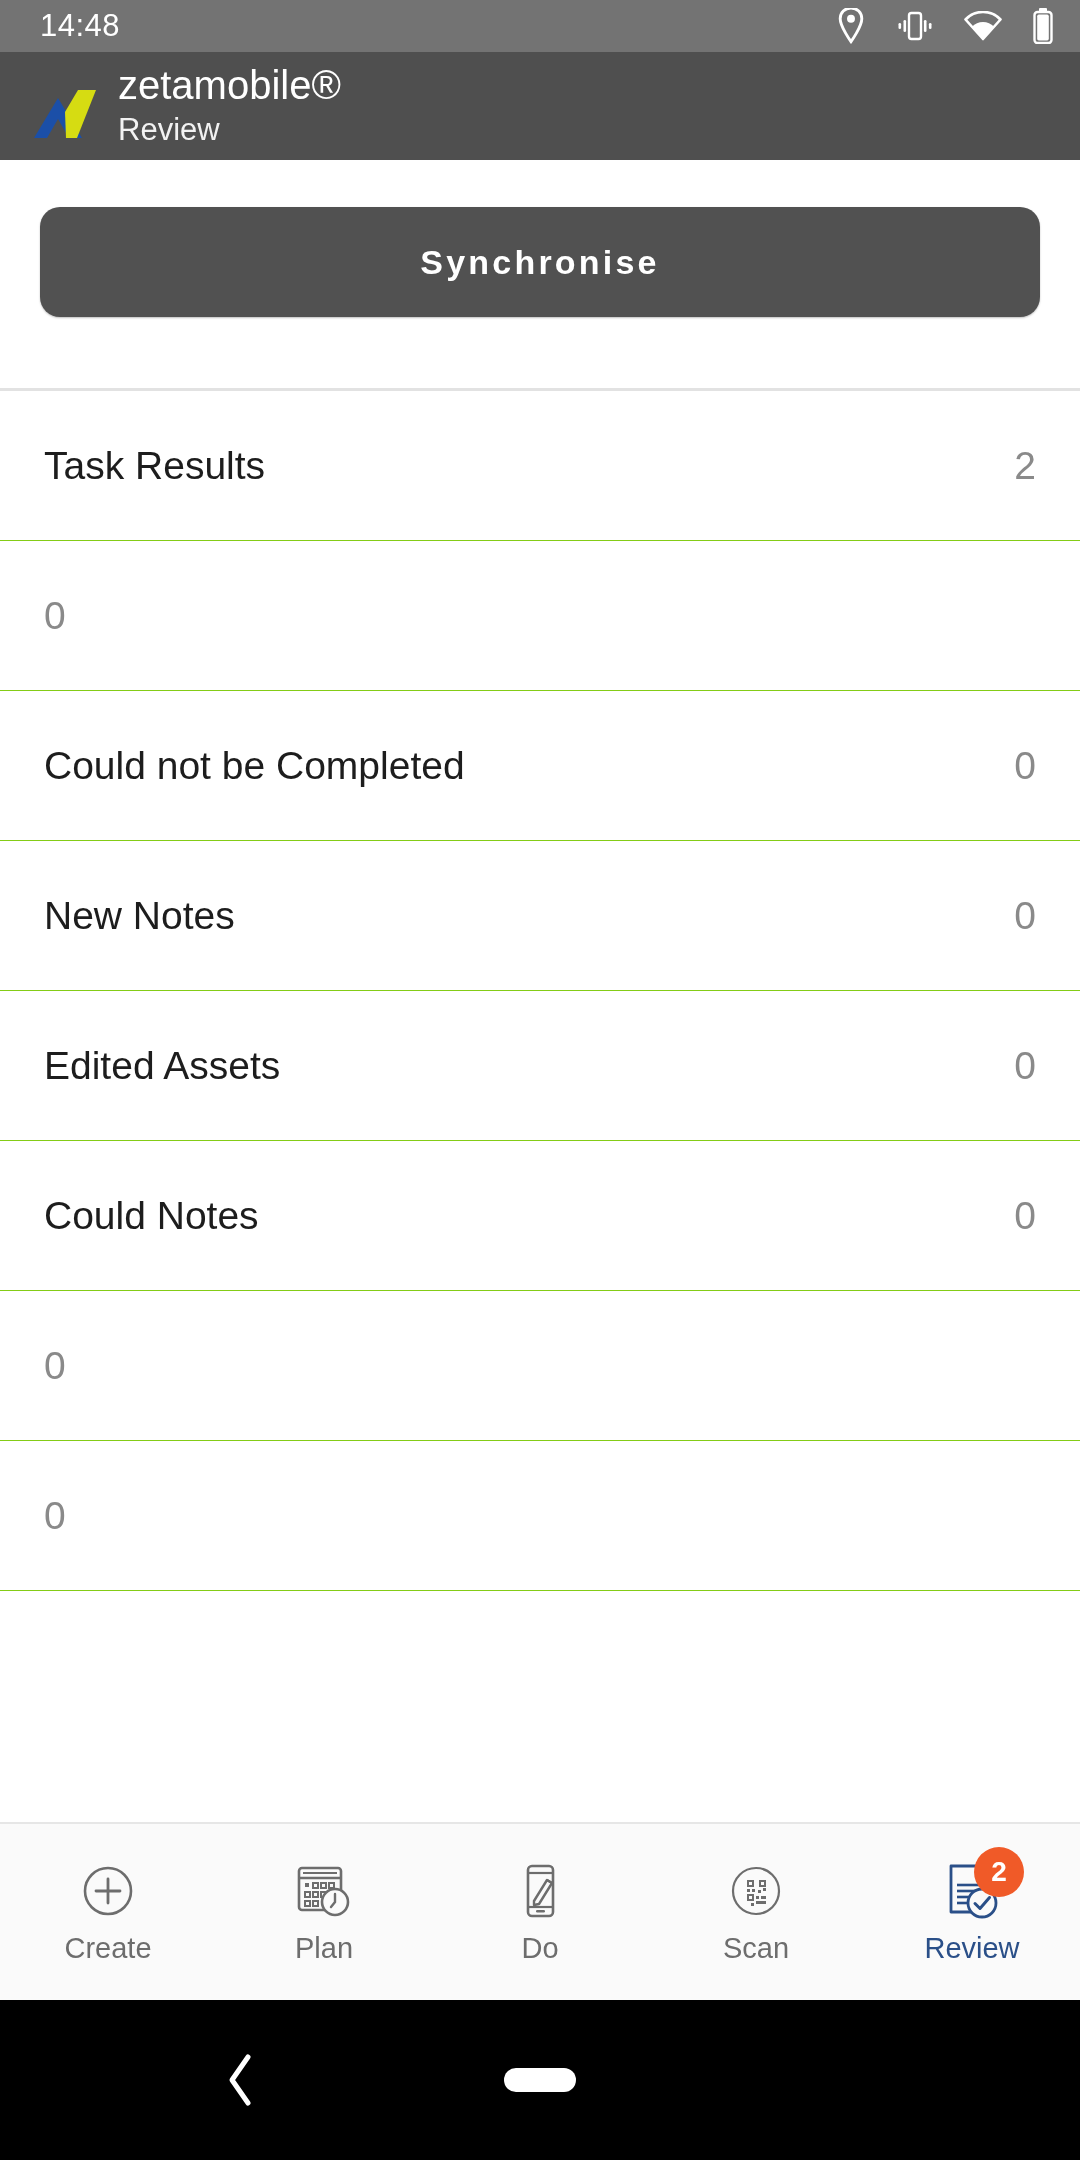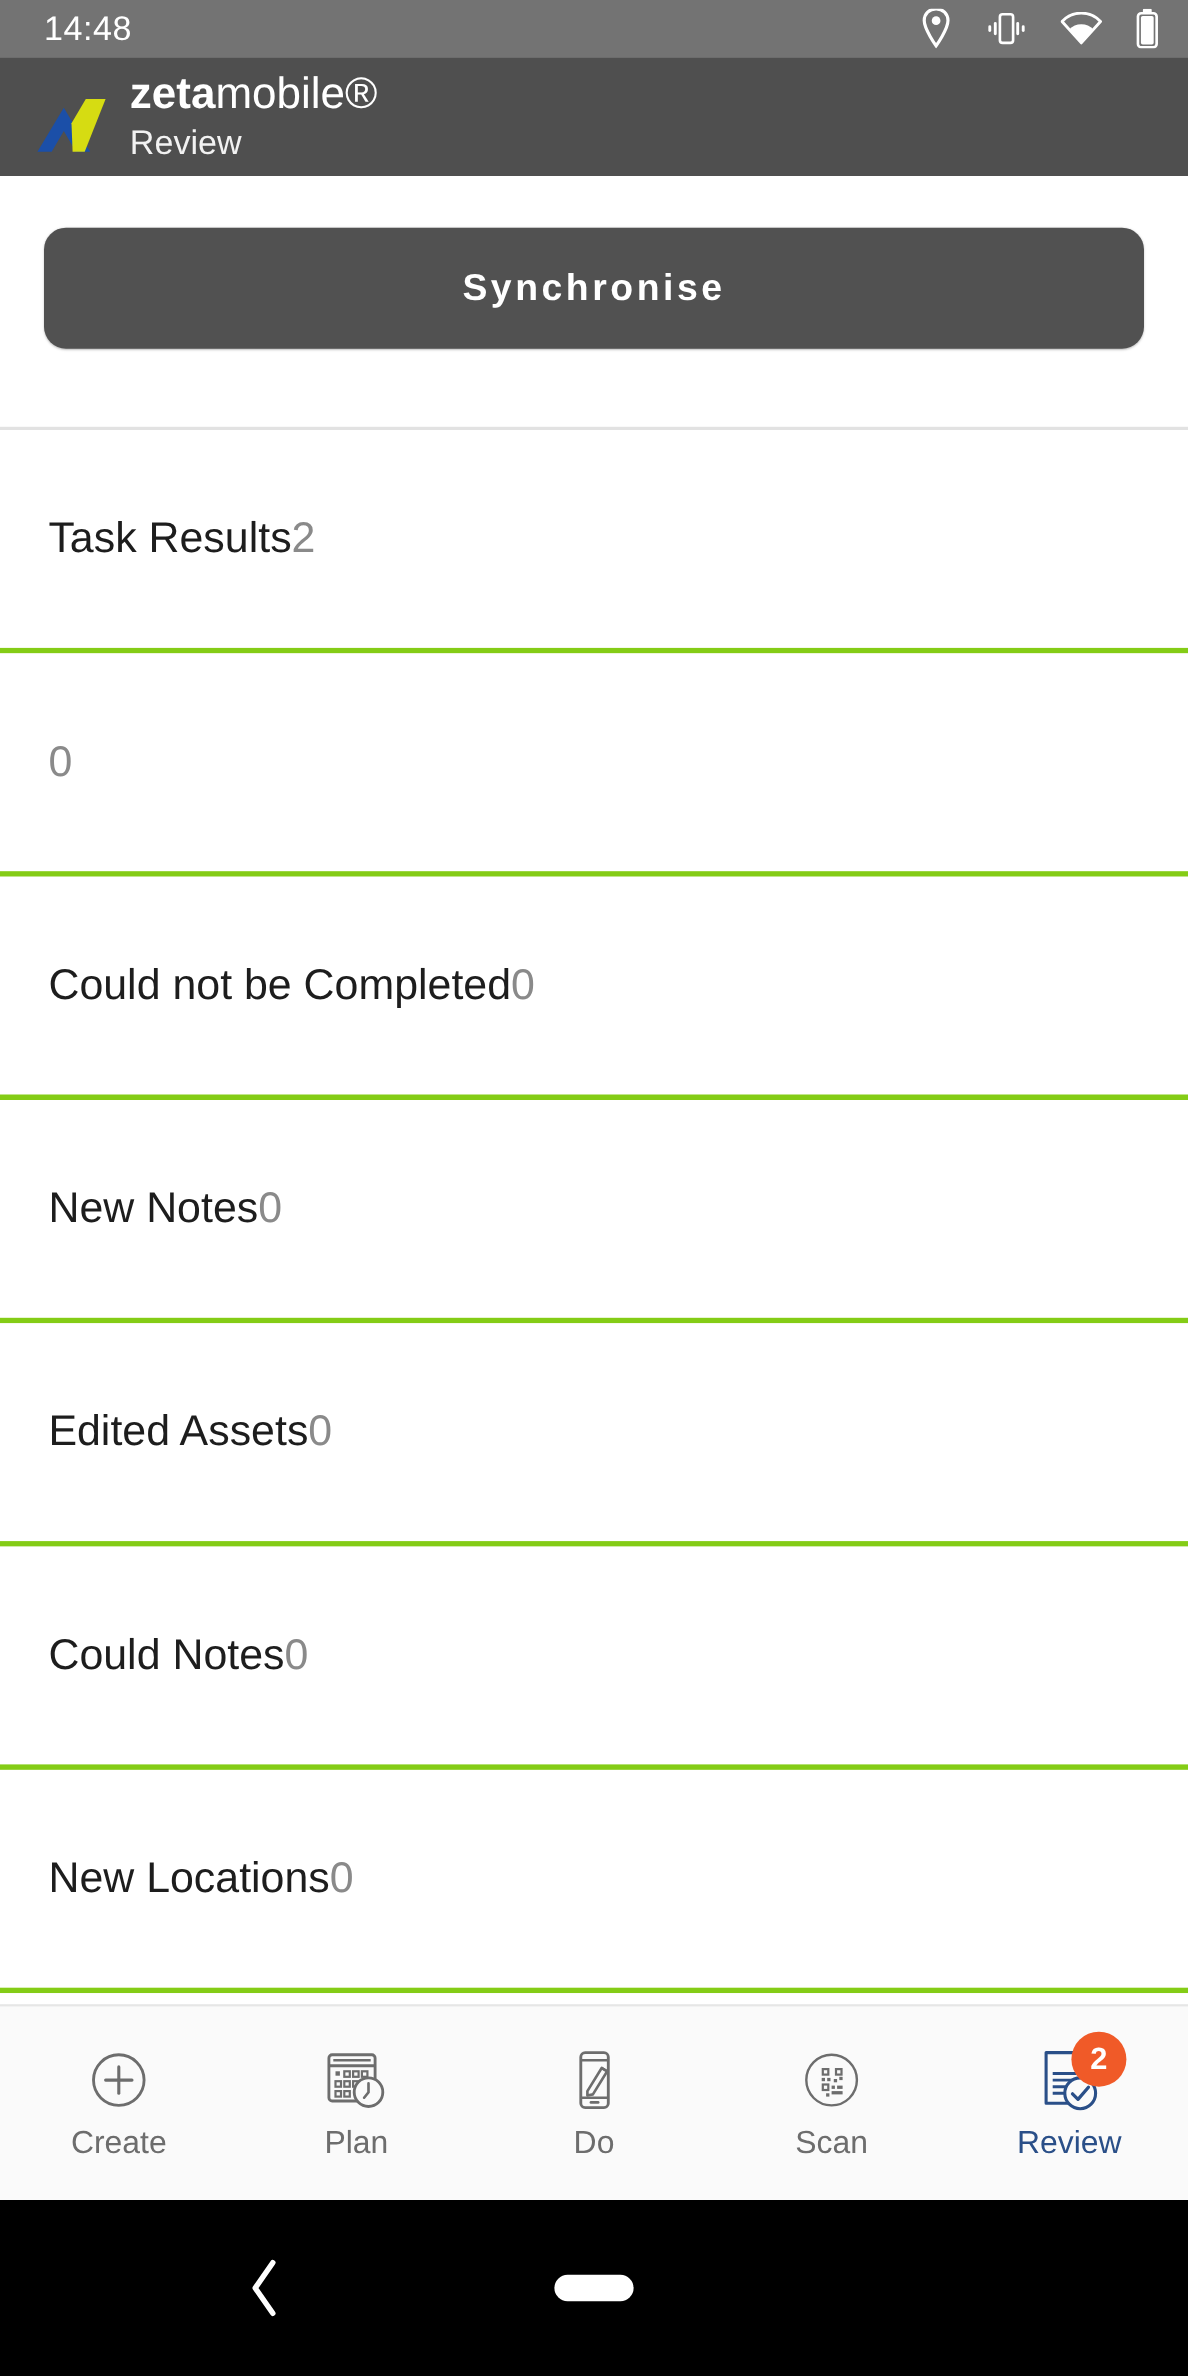--- a/index.html
+++ b/index.html
@@ -24,21 +24,21 @@
 
   
   .appbar{
     position:absolute; top:52px; left:0; width:1080px; height:108px;
     background:#4f4f4f;
     display:flex; align-items:center; padding-left:22px;
   }
   .logo{ width:84px; height:84px; flex:none; display:flex; align-items:center; justify-content:center; }
   .titles{ margin-left:12px; display:flex; flex-direction:column; justify-content:center; }
   .brand{ font-size:40px; line-height:46px; color:#ffffff; white-space:nowrap; }
-  .brand .b1{ font-weight:700; }
+  .brand .b1{ font-weight:400; }
   .brand .b2{ font-weight:300; }
   .brand .b3{ font-weight:300; }
   .subtitle{ font-size:31px; line-height:40px; color:#f2f2f2; font-weight:400; margin-top:2px; }
 
   
   .sync-wrap{
     position:absolute; top:160px; left:0; width:1080px; height:228px;
     background:#ffffff; display:flex; align-items:center; justify-content:center;
   }
   .sync-btn{
@@ -51,24 +51,24 @@
     cursor:pointer;
   }
 
   
   .list{
     position:absolute; top:388px; left:0; width:1080px;
     background:#ffffff;
     border-top:3px solid #e2e2e2;
   }
   .row{
-    height:203px; width:1080px;
-    display:flex; align-items:center; justify-content:flex-start;
+    height:150px; width:1080px;
+    display:flex; align-items:center; justify-content:space-between;
     padding:0 44px;
-    border-bottom:5px solid #84cc16;
+    border-bottom:1px solid #84cc16;
     background:#ffffff;
   }
   .row-label{ font-size:39px; color:#1d1d1d; font-weight:400; }
   .row-value{ font-size:39px; color:#8a8a8a; font-weight:400; }
 
   
   .tabbar{
     position:absolute; left:0; bottom:160px; width:1080px; height:178px;
     background:#fafafa; border-top:2px solid #e6e6e6;
     display:flex; align-items:stretch;
@@ -183,21 +183,20 @@
       </div>
       <div class="row">
         <span class="row-label">Edited Assets</span>
         <span class="row-value">0</span>
       </div>
       <div class="row">
         <span class="row-label">Could Notes</span>
         <span class="row-value">0</span>
       </div>
       <div class="row">
-        <span class="row-label">New Locations</span>
         <span class="row-value">0</span>
       </div>
       <div class="row">
         <span class="row-value">0</span>
       </div>
     </div>
 
   <div class="tabbar" id="tabbar">
       <div class="tab">
         <span class="tab-icon">

